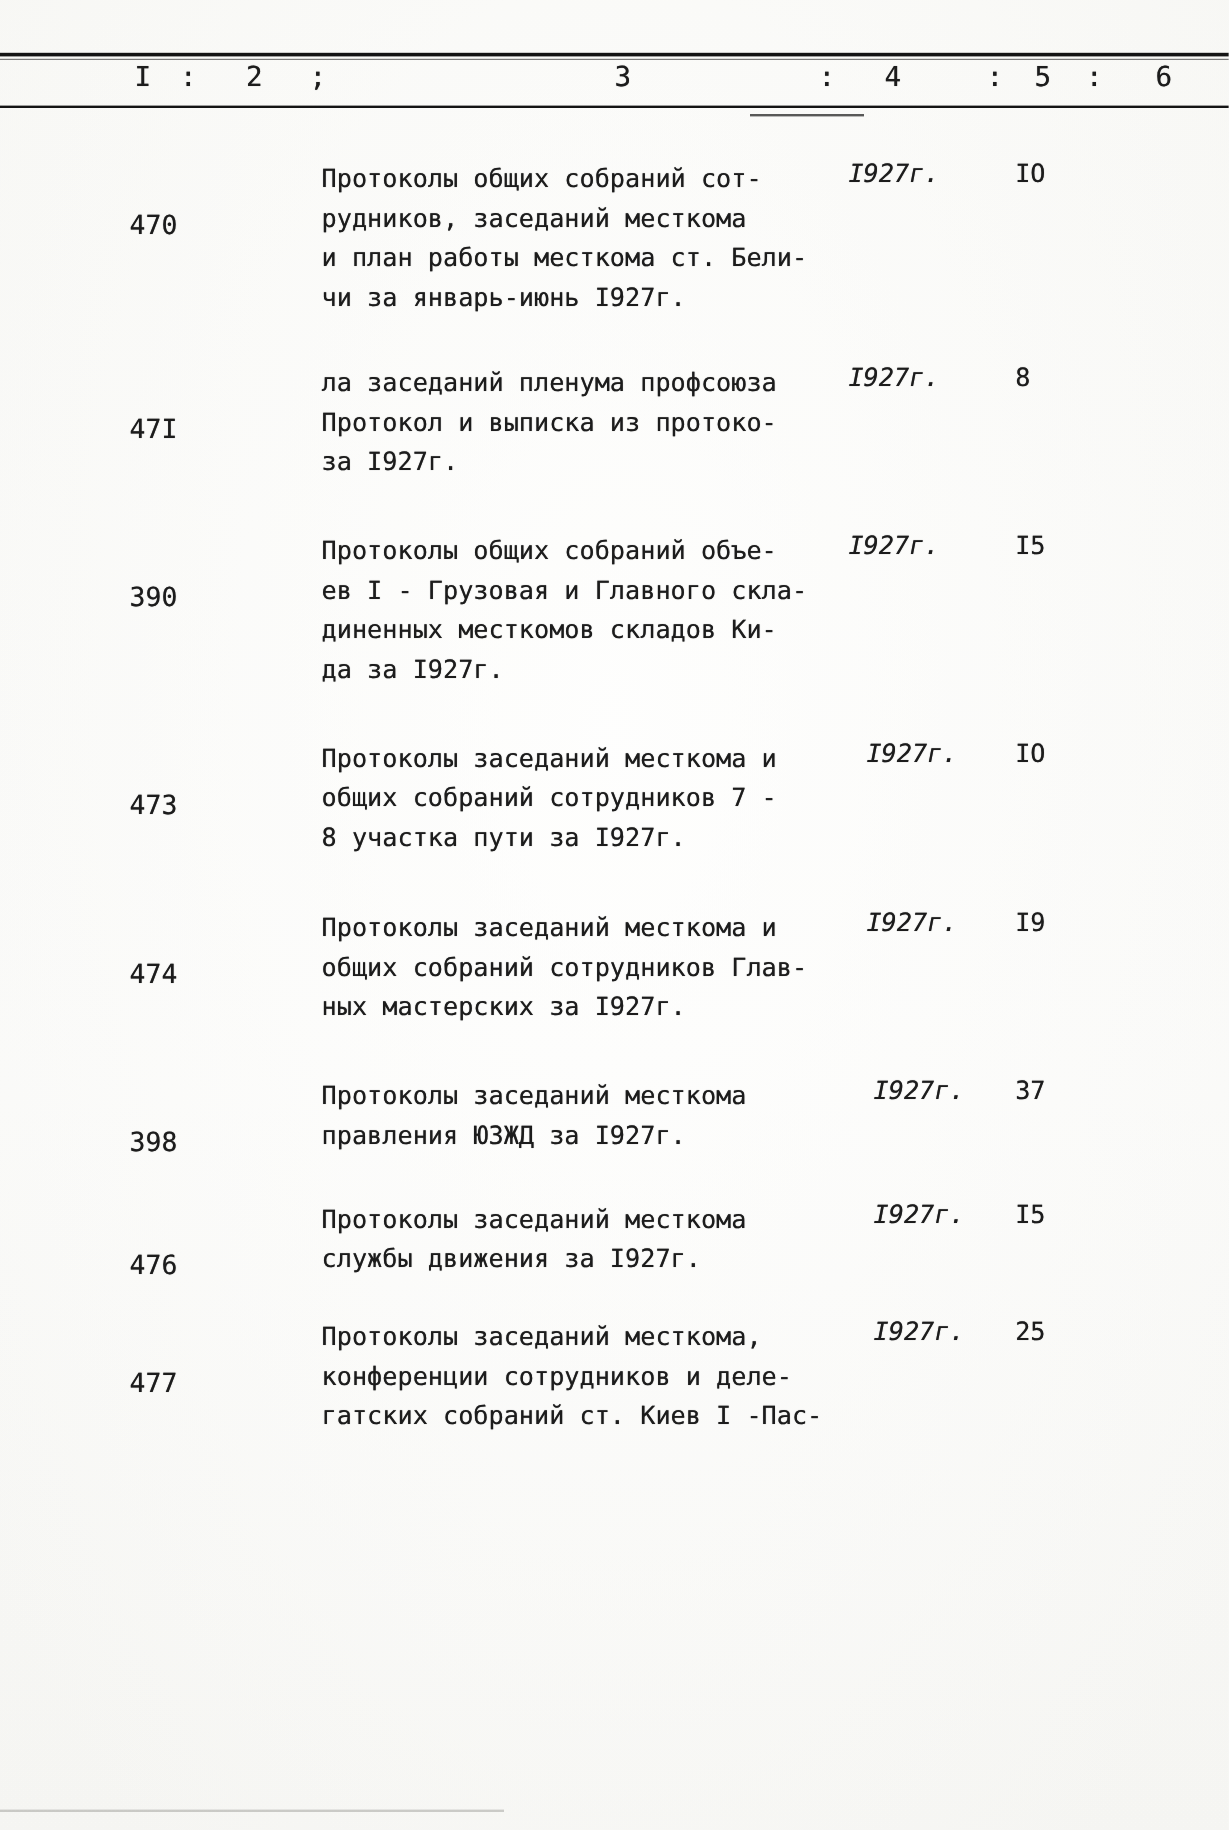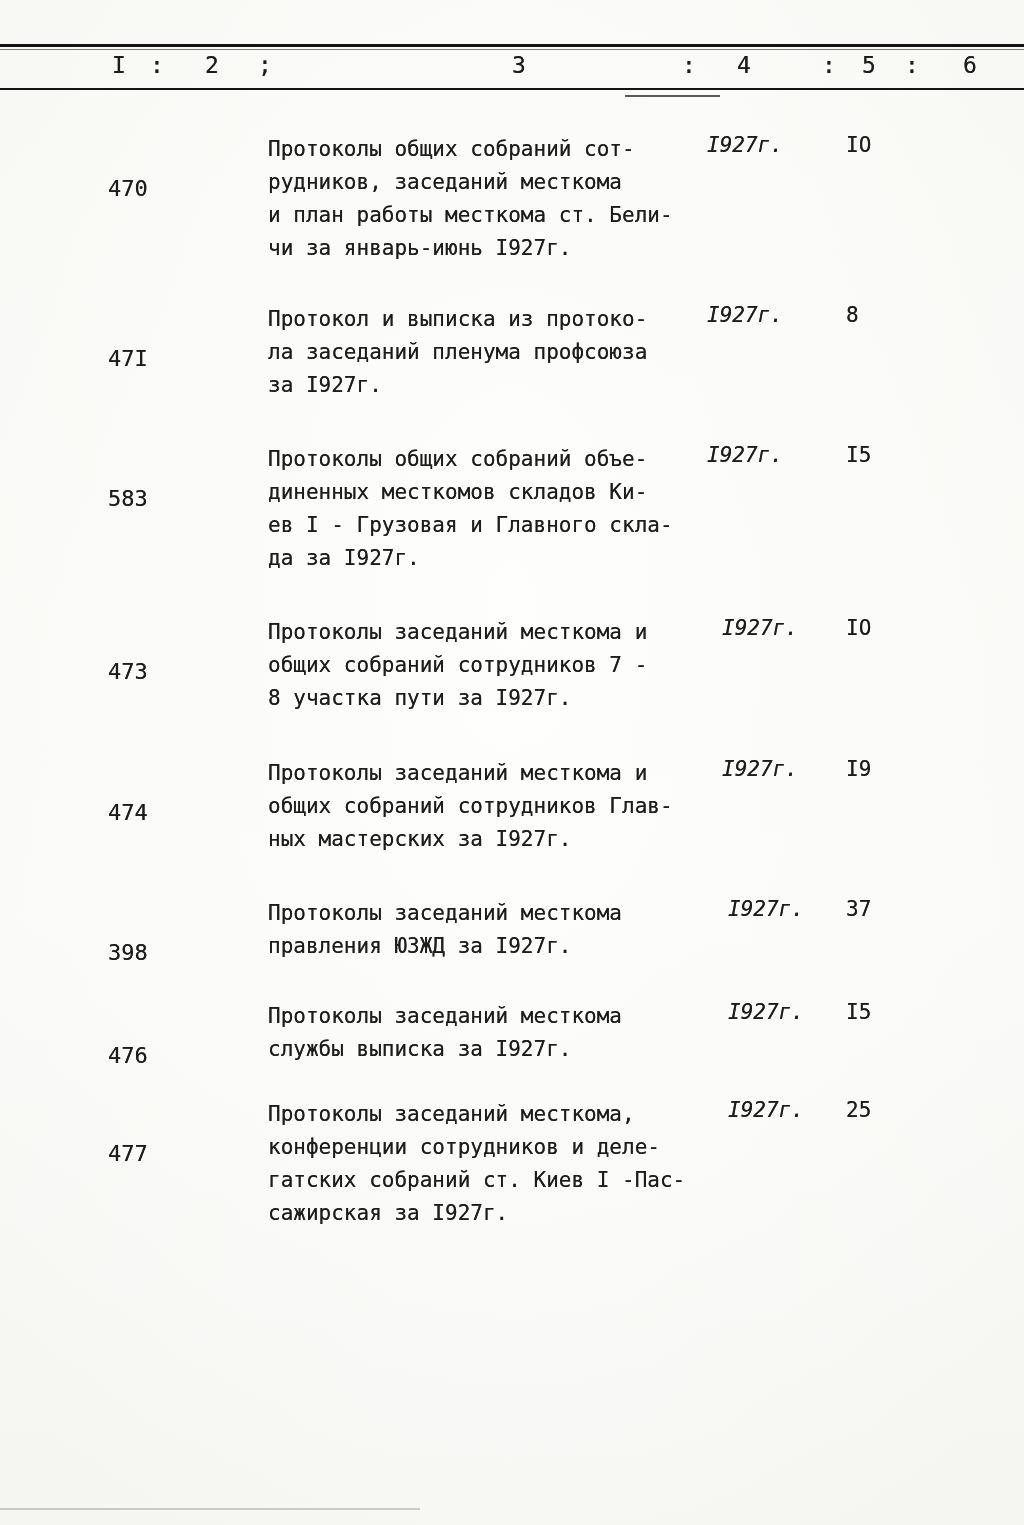--- a/index.html
+++ b/index.html
@@ -83,33 +83,33 @@
           <div class="line">рудников, заседаний месткома</div>
           <div class="line">и план работы месткома ст. Бели-</div>
           <div class="line">чи за январь-июнь I927г.</div>
         </div>
         <div class="year" style="left: 707px;">I927г.</div>
         <div class="count">IO</div>
       </div>
       <div class="entry" style="top: 303px;">
         <div class="num">47I</div>
         <div class="desc">
+          <div class="line">ла заседаний пленума профсоюза</div>
           <div class="line">Протокол и выписка из протоко-</div>
-          <div class="line">ла заседаний пленума профсоюза</div>
           <div class="line">за I927г.</div>
         </div>
         <div class="year" style="left: 707px;">I927г.</div>
         <div class="count">8</div>
       </div>
       <div class="entry" style="top: 443px;">
-        <div class="num">583</div>
+        <div class="num">390</div>
         <div class="desc">
           <div class="line">Протоколы общих собраний объе-</div>
+          <div class="line">ев I - Грузовая и Главного скла-</div>
           <div class="line">диненных месткомов складов Ки-</div>
-          <div class="line">ев I - Грузовая и Главного скла-</div>
           <div class="line">да за I927г.</div>
         </div>
         <div class="year" style="left: 707px;">I927г.</div>
         <div class="count">I5</div>
       </div>
       <div class="entry" style="top: 616px;">
         <div class="num">473</div>
         <div class="desc">
           <div class="line">Протоколы заседаний месткома и</div>
           <div class="line">общих собраний сотрудников 7 -</div>
@@ -134,30 +134,29 @@
           <div class="line">Протоколы заседаний месткома</div>
           <div class="line">правления ЮЗЖД за I927г.</div>
         </div>
         <div class="year" style="left: 728px;">I927г.</div>
         <div class="count">37</div>
       </div>
       <div class="entry" style="top: 1000px;">
         <div class="num">476</div>
         <div class="desc">
           <div class="line">Протоколы заседаний месткома</div>
-          <div class="line">службы выписка за I927г.</div>
+          <div class="line">службы движения за I927г.</div>
         </div>
         <div class="year" style="left: 728px;">I927г.</div>
         <div class="count">I5</div>
       </div>
       <div class="entry" style="top: 1098px;">
         <div class="num">477</div>
         <div class="desc">
           <div class="line">Протоколы заседаний месткома,</div>
           <div class="line">конференции сотрудников и деле-</div>
           <div class="line">гатских собраний ст. Киев I -Пас-</div>
-          <div class="line">сажирская за I927г.</div>
         </div>
         <div class="year" style="left: 728px;">I927г.</div>
         <div class="count">25</div>
       </div>
     </div>
 </div>
 
 </body></html>

